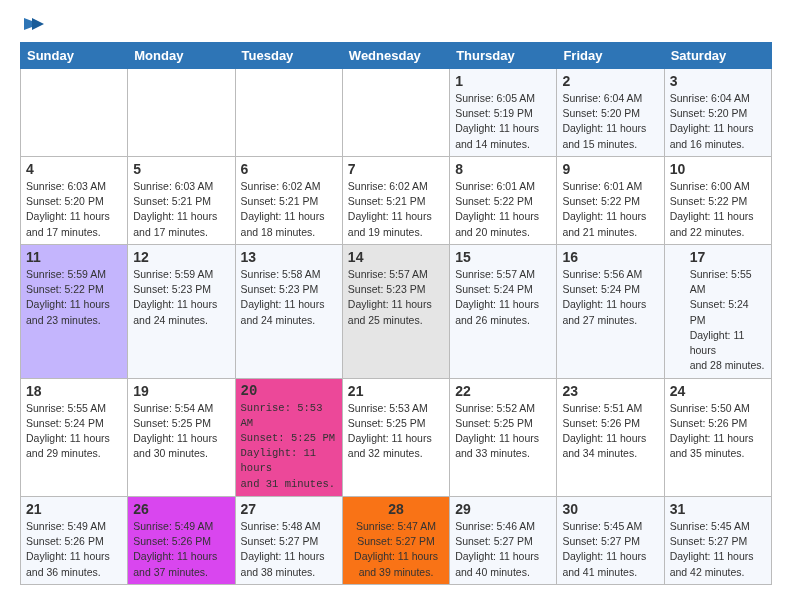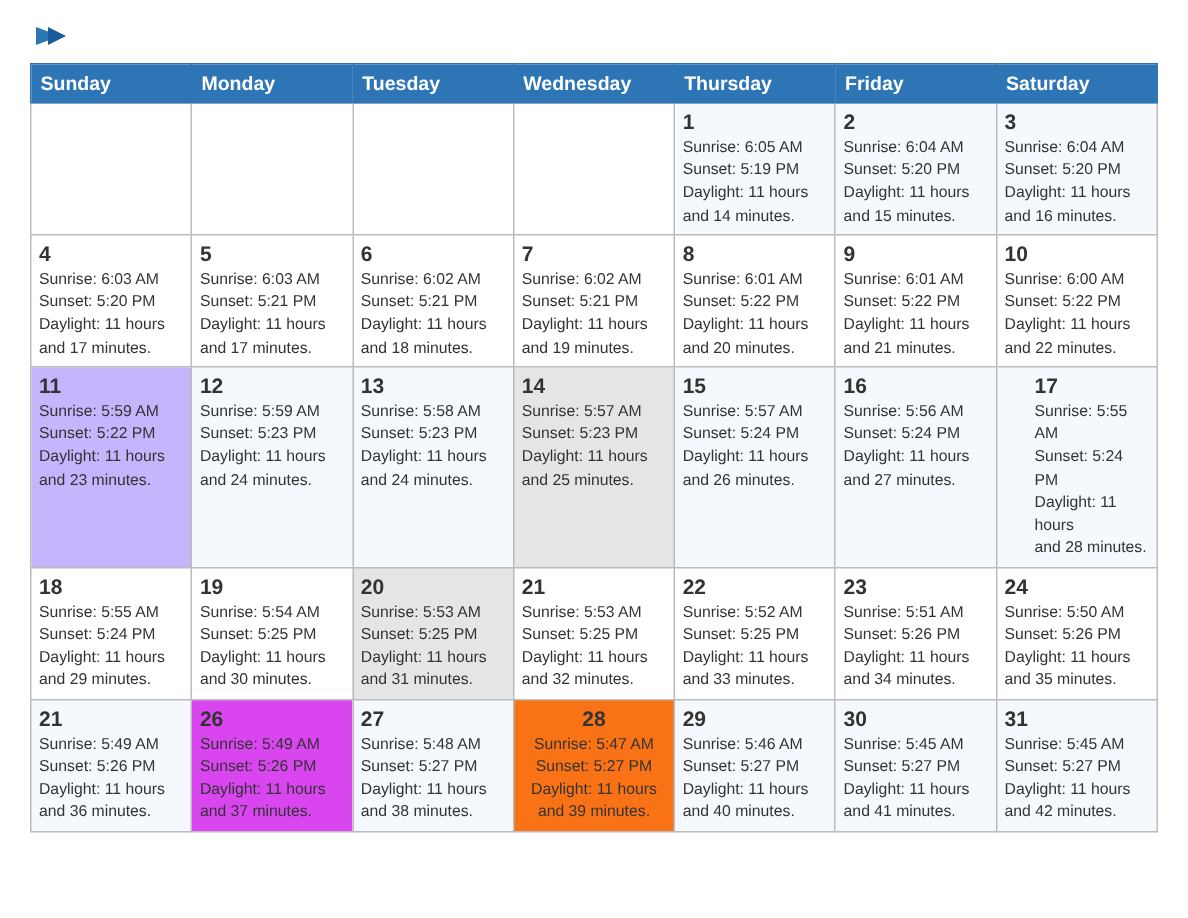--- a/index.html
+++ b/index.html
@@ -263,21 +263,21 @@
 Daylight: 11 hours
 and 29 minutes.</div>
         </td>
         <td style="background: rgb(255, 255, 255);">
           <div class="day-number">19</div>
           <div class="day-info" style="white-space: pre-line;">Sunrise: 5:54 AM
 Sunset: 5:25 PM
 Daylight: 11 hours
 and 30 minutes.</div>
         </td>
-        <td style="background: #e5e5e5;">
+        <td style="background: #ec4899; font-family: Liberation Mono, monospace;">
           <div class="day-number">20</div>
           <div class="day-info" style="white-space: pre-line;">Sunrise: 5:53 AM
 Sunset: 5:25 PM
 Daylight: 11 hours
 and 31 minutes.</div>
         </td>
         <td style="background: rgb(255, 255, 255);">
           <div class="day-number">21</div>
           <div class="day-info" style="white-space: pre-line;">Sunrise: 5:53 AM
 Sunset: 5:25 PM

